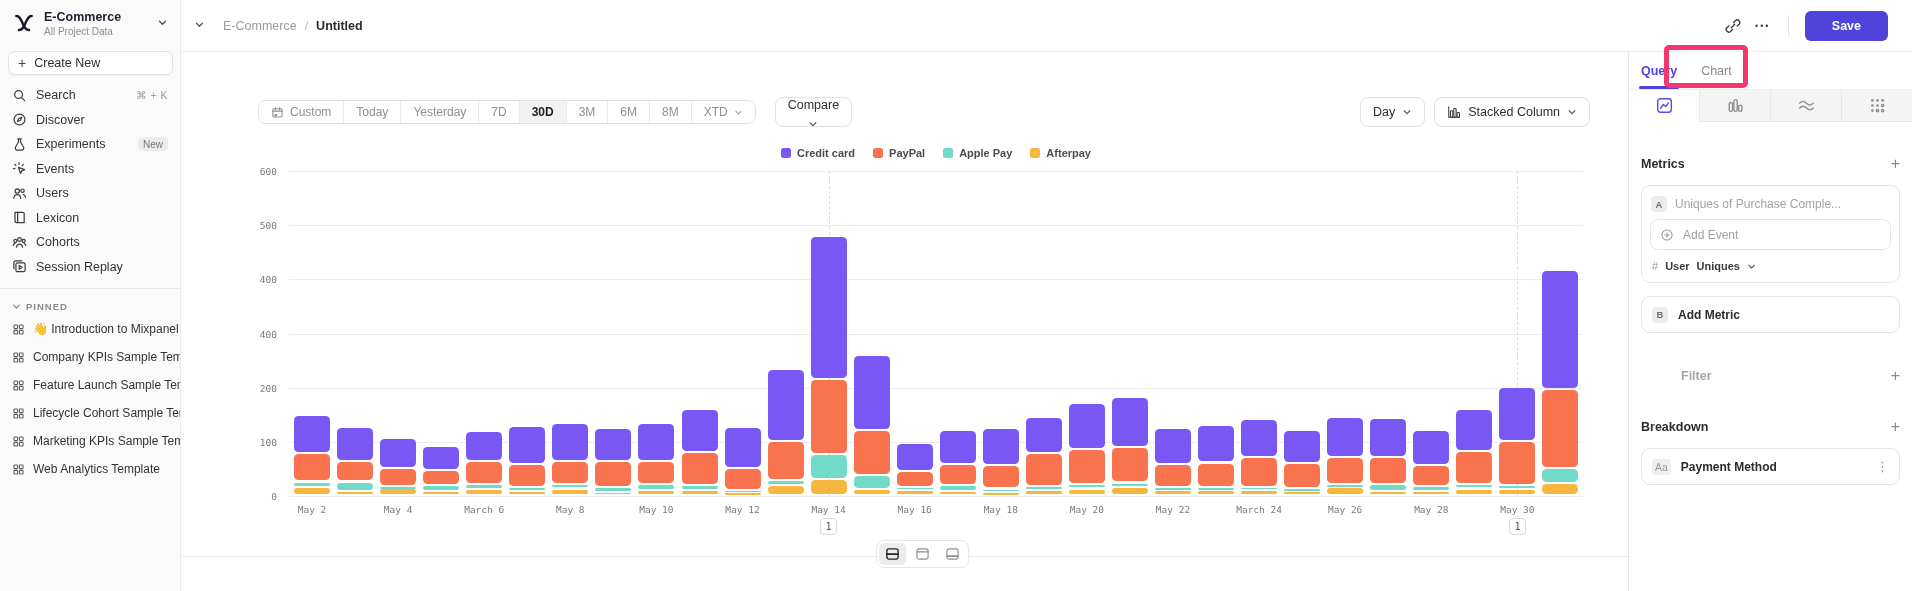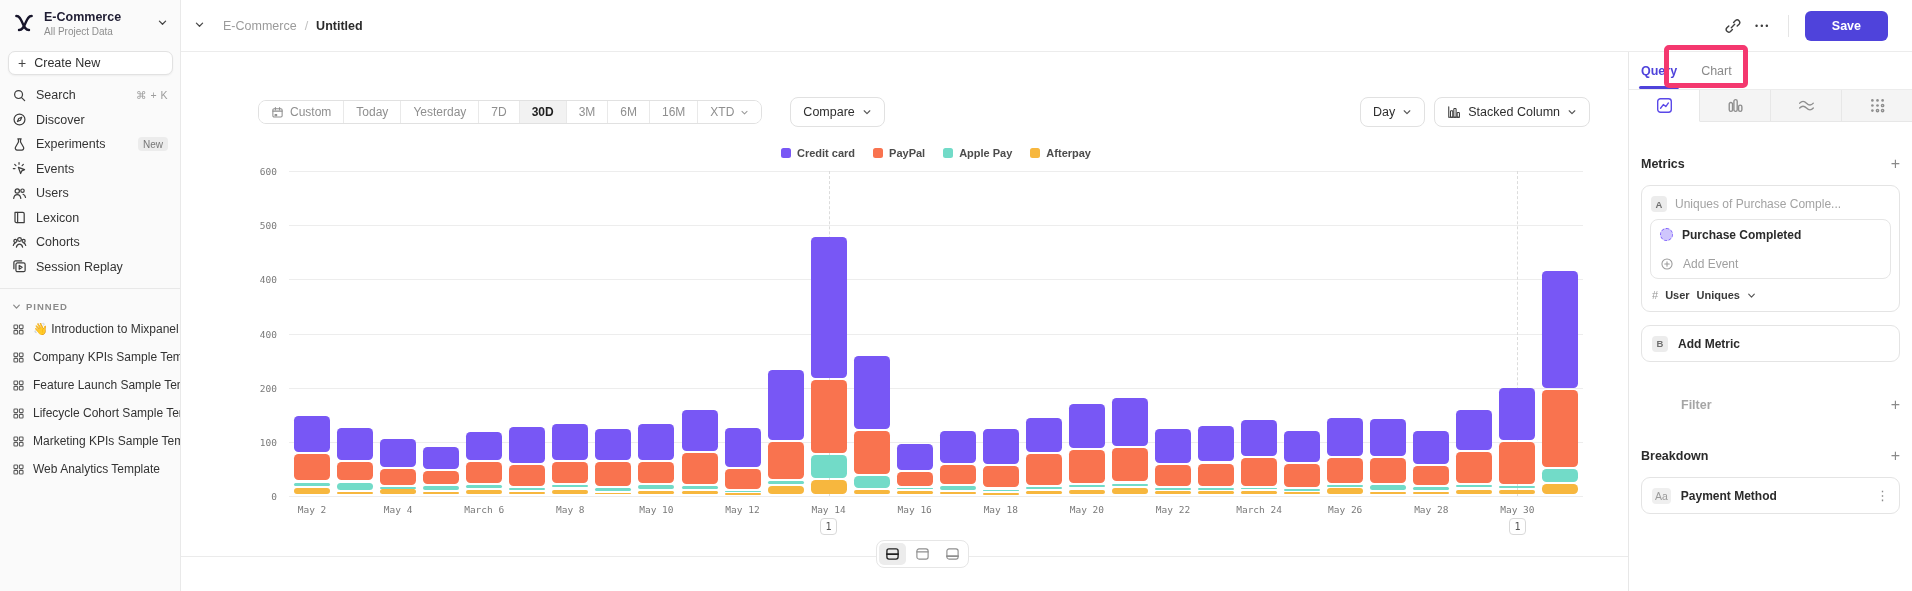--- a/index.html
+++ b/index.html
@@ -59,21 +59,21 @@
   .seg { display:flex; align-items:center; gap:6px; padding:0 12px; font-size:12px; color:#8f8f8f;
     background:#fff; border:none; border-left:1px solid #e9e9e9; cursor:pointer; font-family:inherit; }
   .seg:first-child { border-left:none; }
   .seg.active { background:#f2f2f2; color:#1f1f1f; font-weight:700; }
   .seg .ic { width:13px; height:13px; color:#8f8f8f; }
   .btn { display:inline-flex; align-items:center; gap:7px; height:30px; padding:0 12px;
     border:1px solid #e1e1e1; border-radius:8px; background:#fff; font-size:12.5px; color:#2e2e2e;
     cursor:pointer; font-family:inherit; }
   .btn .chev { width:10px; height:10px; color:#555; }
   .btn .bicon { width:14px; height:14px; color:#3a3a3a; }
-  .compare { margin-left:28px; }
+  .compare { margin-left:19px;flex-direction:column; }
   .tb-right { margin-left:auto; display:flex; gap:9px; }
 
   .legend { position:absolute; left:108px; width:1294px; top:93px; height:16px;
     display:flex; justify-content:center; gap:18px; align-items:center; }
   .lg-item { display:flex; align-items:center; gap:6px; cursor:pointer; }
   .lg-sw { width:10px; height:10px; border-radius:2.5px; }
   .lg-tx { font-size:11px; color:#4c4c4c; font-weight:700; }
 
   .plot { position:absolute; left:0; top:0; width:1447px; height:539px; pointer-events:none; }
   .plot * { pointer-events:auto; }
@@ -378,21 +378,21 @@
         <button class="seg active">
           <span>30D</span>
         </button>
         <button class="seg">
           <span>3M</span>
         </button>
         <button class="seg">
           <span>6M</span>
         </button>
         <button class="seg">
-          <span>16M</span>
+          <span>8M</span>
         </button>
         <button class="seg">
           <span>XTD</span>
           <span class="ic" style="width:9px;height:9px;color:#9a9a9a">
             <svg viewBox="0 0 16 16" fill="none" stroke="currentColor" stroke-width="1.8" stroke-linecap="round" stroke-linejoin="round">
               <path d="M3.5 6l4.5 4.5L12.5 6"></path>
             </svg>
           </span>
         </button>
       </div>
@@ -693,24 +693,20 @@
       <span class="p-title">Metrics</span>
       <button class="p-plus">+</button>
     </div>
 
     <div class="card">
       <div class="m-row">
         <span class="badge">A</span>
         <span class="ph">Uniques of Purchase Comple...</span>
       </div>
       <div class="inner-card">
-        <div class="e-row">
-          <span class="e-dot"></span>
-          <span class="e-name">Purchase Completed</span>
-        </div>
         <div class="e-row add">
           <span class="ic">
             <svg viewBox="0 0 16 16" fill="none" stroke="currentColor" stroke-width="1.2" stroke-linecap="round">
                 <circle cx="8" cy="8" r="5.8"></circle>
                 <path d="M8 5.4v5.2M5.4 8h5.2"></path>
               </svg>
           </span>
           <span class="e-add">Add Event</span>
         </div>
       </div>

